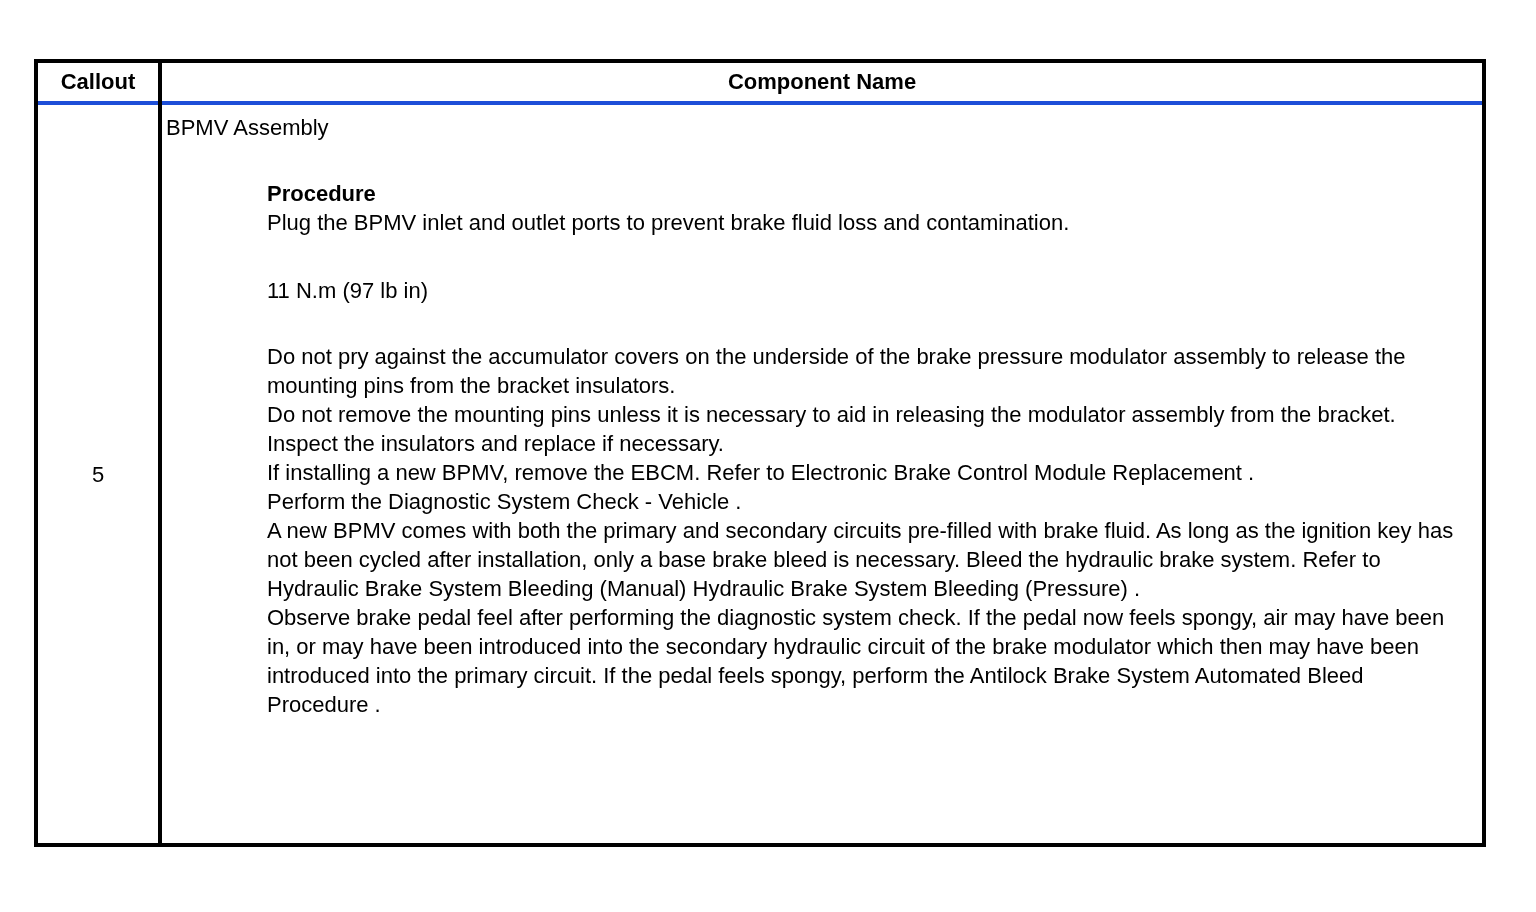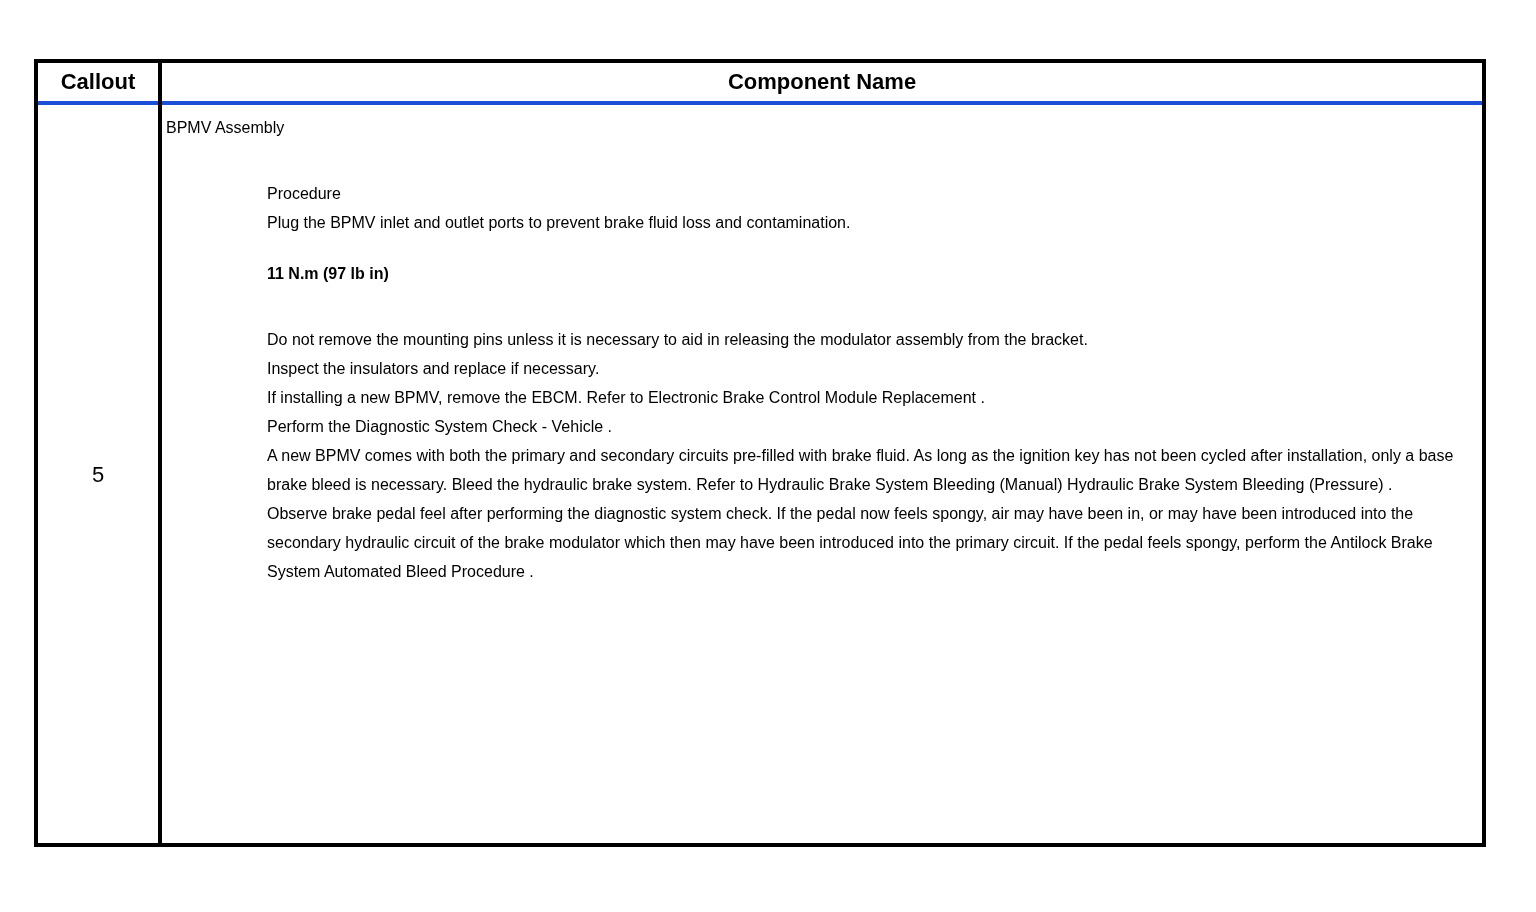--- a/index.html
+++ b/index.html
@@ -6,26 +6,26 @@
   body { width: 1536px; height: 912px; position: relative; overflow: hidden;
          font-family: "Liberation Sans", sans-serif; color: #000; }
   .tbl { position: absolute; left: 34px; top: 59px; width: 1452px; height: 788px; box-sizing: border-box;
          border: 4px solid #000; }
   .hdr { position: absolute; left: 0; top: 0; right: 0; height: 38px; border-bottom: 4px solid #1d4ed8; }
   .vdiv { position: absolute; left: 120px; top: 0; bottom: 0; width: 4px; background: #000; }
   .hcell { position: absolute; top: 0; height: 38px; line-height: 38px; font-weight: bold; font-size: 22px; text-align: center; }
   .h-callout { left: 0; width: 120px; }
   .h-name { left: 124px; right: 0; }
   .callout-val { position: absolute; left: 0; width: 120px; top: 399px; font-size: 22px; text-align: center; }
-  .content { position: absolute; left: 128px; top: 50px; right: 20px; font-size: 16px; line-height: 29px; }
+  .content { position: absolute; left: 128px; top: 50px; right: 20px; font-size: 22px; line-height: 29px; }
   .title { margin: 0; }
   .indent { margin-left: 101px; }
-  .proc { font-weight: normal; margin-top: 37px; }
+  .proc { font-weight: bold; margin-top: 37px; }
   .steps1 { }
-  .torque { font-weight: bold; margin-top: 22px; }
+  .torque { font-weight: normal; margin-top: 39px; }
   .steps2 { margin-top: 37px; }
   .line { display: block; }
 </style>
 </head>
 <body>
 
 <div class="tbl">
   <div class="hdr">
     <div class="hcell h-callout">Callout</div>
     <div class="hcell h-name">Component Name</div>
@@ -35,20 +35,21 @@
   <div class="callout-val">5</div>
 
   <div class="content">
     <div class="title">BPMV Assembly</div>
     <div class="indent proc">Procedure</div>
     <div class="indent steps1">
       <span class="line">Plug the BPMV inlet and outlet ports to prevent brake fluid loss and contamination.</span>
     </div>
     <div class="indent torque">11 N.m (97 lb in)</div>
     <div class="indent steps2">
+      <span class="line">Do not pry against the accumulator covers on the underside of the brake pressure modulator assembly to release the mounting pins from the bracket insulators.</span>
       <span class="line">Do not remove the mounting pins unless it is necessary to aid in releasing the modulator assembly from the bracket.</span>
       <span class="line">Inspect the insulators and replace if necessary.</span>
       <span class="line">If installing a new BPMV, remove the EBCM. Refer to Electronic Brake Control Module Replacement .</span>
       <span class="line">Perform the Diagnostic System Check - Vehicle .</span>
       <span class="line">A new BPMV comes with both the primary and secondary circuits pre-filled with brake fluid. As long as the ignition key has not been cycled after installation, only a base brake bleed is necessary. Bleed the hydraulic brake system. Refer to Hydraulic Brake System Bleeding (Manual) Hydraulic Brake System Bleeding (Pressure) .</span>
       <span class="line">Observe brake pedal feel after performing the diagnostic system check. If the pedal now feels spongy, air may have been in, or may have been introduced into the secondary hydraulic circuit of the brake modulator which then may have been introduced into the primary circuit. If the pedal feels spongy, perform the Antilock Brake System Automated Bleed Procedure .</span>
     </div>
   </div>
 </div>
 

